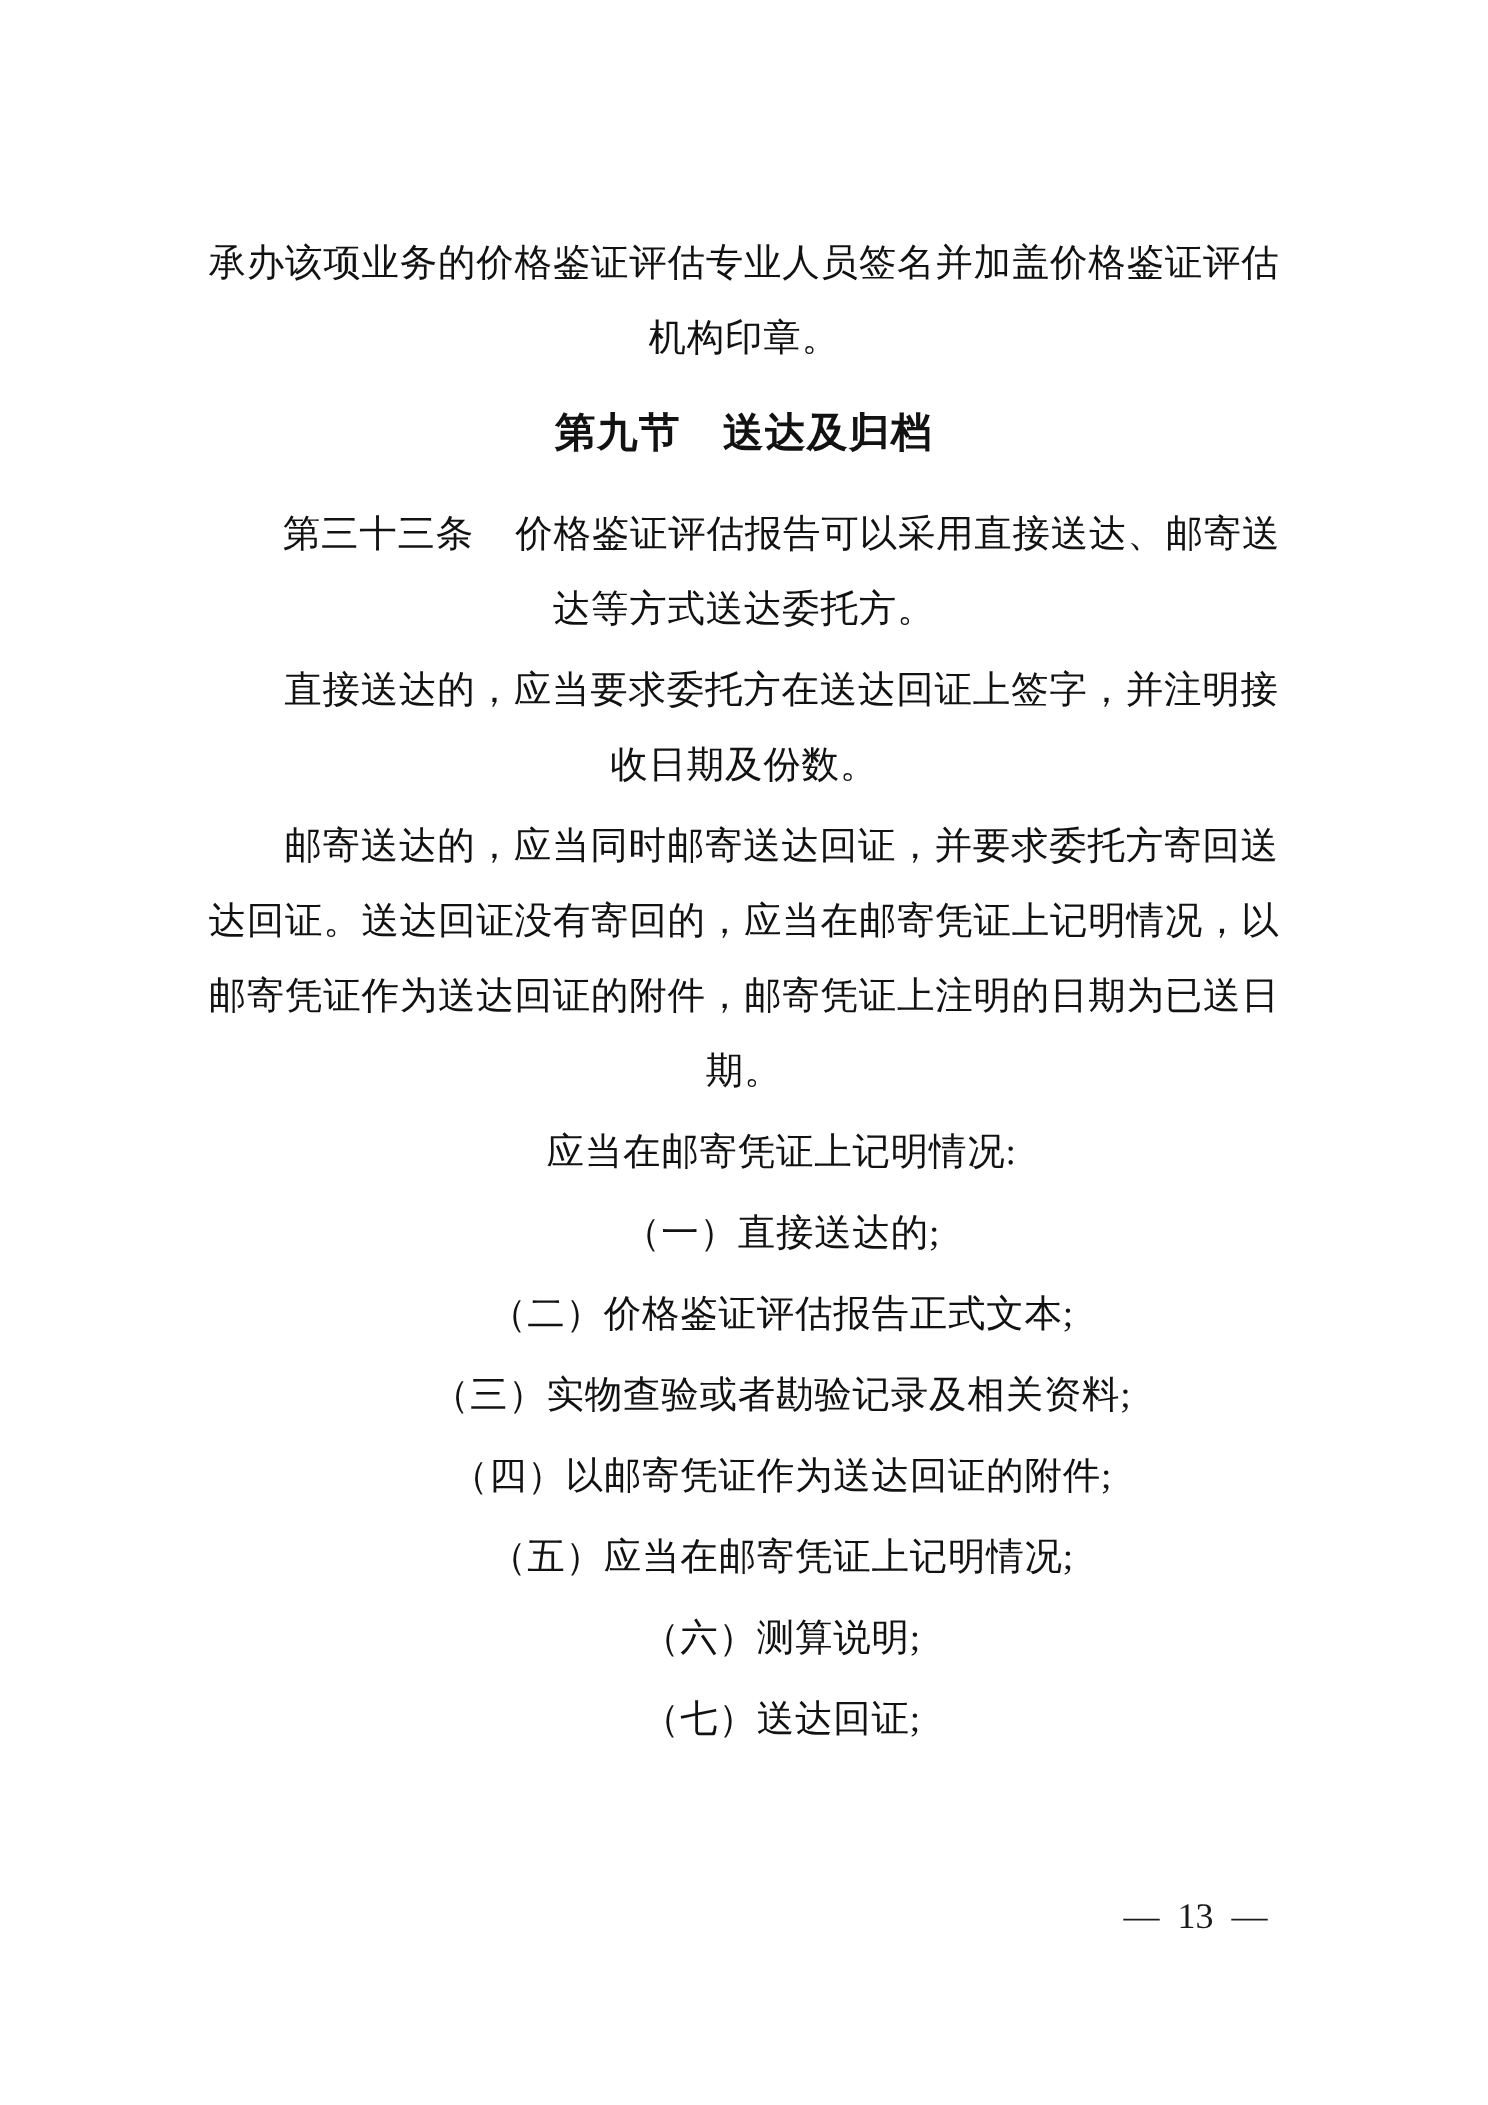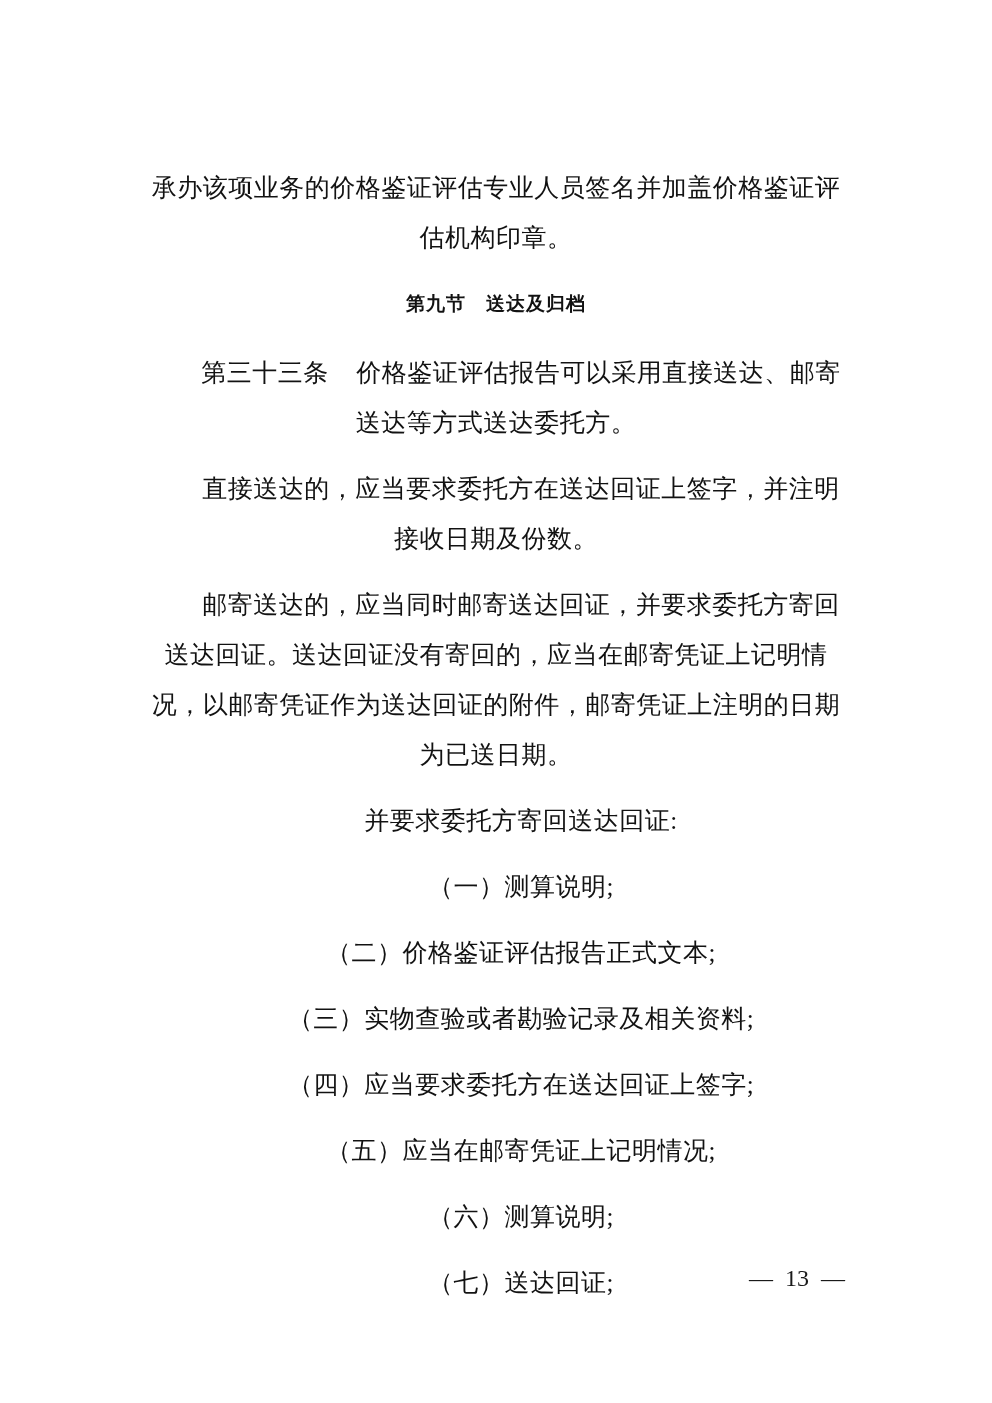--- a/index.html
+++ b/index.html
@@ -16,25 +16,25 @@
   .doc-content {
     position: absolute;
     left: 124px;
     top: 147px;
     width: 744px;
     font-size: 25px;
     line-height: 50px;
     text-align: justify;
     letter-spacing: 0.5px;
   }
-  .para { margin: 16px; }
+  .para { margin: 4px; }
   .indent { text-indent: 2em; }
   .section-heading {
     margin: 12px 0 18px 0;
-    font-size: 19px;
+    font-size: 27px;
     line-height: 50px;
     font-weight: bold;
     text-align: center;
     text-indent: 0;
     font-family: "Liberation Sans", "DejaVu Sans", sans-serif;
     letter-spacing: 1px;
   }
   .article-lead {
     font-weight: normal;
     font-family: "Liberation Sans", "DejaVu Sans", sans-serif;
@@ -60,25 +60,25 @@
 
   <h2 class="section-heading">第九节　送达及归档</h2>
 
   <p class="para indent"><span class="article-lead">第三十三条</span><span>价格鉴证评估报告可以采用直接送达、邮寄送达等方式送达委托方。</span></p>
 
   <p class="para indent">直接送达的，应当要求委托方在送达回证上签字，并注明接收日期及份数。</p>
 
   <p class="para indent">邮寄送达的，应当同时邮寄送达回证，并要求委托方寄回送达回证。送达回证没有寄回的，应当在邮寄凭证上记明情况，以邮寄凭证作为送达回证的附件，邮寄凭证上注明的日期为已送日期。</p>
 
 
-  <p class="para indent">并要求委托方寄回送达回证:</p>
+  <p class="para indent">应当在邮寄凭证上记明情况:</p>
 
-  <p class="para indent">（一）测算说明;</p>
+  <p class="para indent">（一）直接送达的;</p>
   <p class="para indent">（二）价格鉴证评估报告正式文本;</p>
   <p class="para indent">（三）实物查验或者勘验记录及相关资料;</p>
-  <p class="para indent">（四）应当要求委托方在送达回证上签字;</p>
+  <p class="para indent">（四）以邮寄凭证作为送达回证的附件;</p>
   <p class="para indent">（五）应当在邮寄凭证上记明情况;</p>
   <p class="para indent">（六）测算说明;</p>
   <p class="para indent">（七）送达回证;</p>
 
 </div>
 
 <div class="page-number">—  13  —</div>
 
 </body></html>

